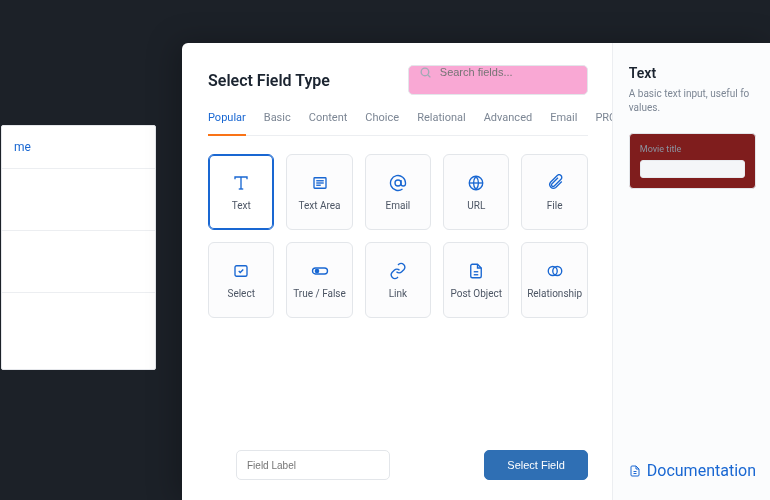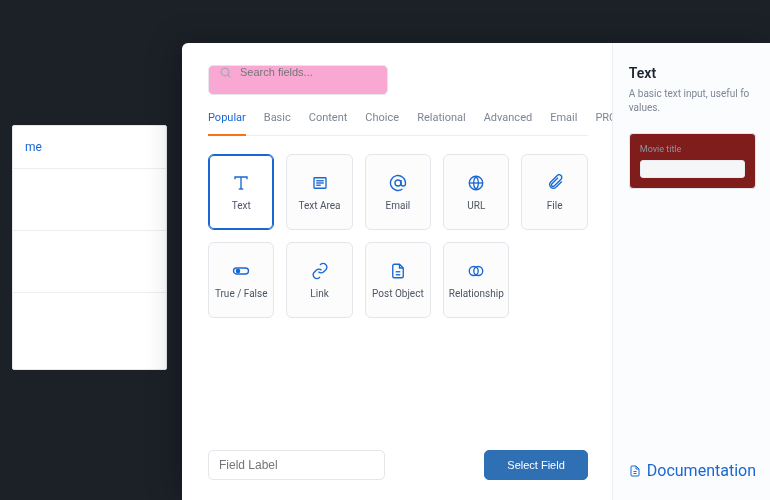--- a/index.html
+++ b/index.html
@@ -1,35 +1,35 @@
 <!DOCTYPE html>
 <html><head>
 <meta charset="utf-8">
 <style>
 * { box-sizing: border-box; margin: 0; padding: 0; }
 body { font-family: -apple-system, BlinkMacSystemFont, "Segoe UI", Roboto, Arial, sans-serif; background: #1c2128; width: 770px; height: 500px; overflow: hidden; position: relative; }
-.bg-panel { position: absolute; left: 12px; top: 125px; width: 155px; height: 245px; background: #fff; border: 1px solid #e5e7eb; border-radius: 2px; }
+.bg-panel { position: absolute; left: 1px; top: 125px; width: 155px; height: 245px; background: #fff; border: 1px solid #e5e7eb; border-radius: 2px; }
 .bg-panel .hdr { padding: 14px 12px; font-size: 12px; color: #1967d2; border-bottom: 1px solid #eceef1; }
 .bg-panel .row { height: 62px; border-bottom: 1px solid #eceef1; }
 .modal { position: absolute; left: 182px; top: 43px; right: 0; bottom: 0; background: #fff; border-radius: 6px 0 0 0; box-shadow: -6px 0 30px rgba(0,0,0,.25); display: flex; }
 .main { flex: 1 1 auto; padding: 22px 24px 20px 26px; display: flex; flex-direction: column; min-width: 0; }
 .title-row { display: flex; justify-content: space-between; align-items: center; margin-bottom: 16px; }
 .title { font-size: 16px; font-weight: 600; color: #1b2430; }
 .search { display: flex; align-items: flex-start; gap: 8px; width: 180px; height: 30px; border: 1px solid #e3e6ea; border-radius: 5px; padding: 0 10px; color: #a2aab5; font-size: 11px; background: #f9a8d4; }
 .search input { border: none; outline: none; font-size: 11px; color: #475362; width: 100%; background: transparent; }
 .tabs { display: flex; gap: 18px; border-bottom: 1px solid #eceef1; font-size: 11px; color: #7c8694; margin-bottom: 18px; }
 .tab { padding: 0 0 10px 0; cursor: pointer; }
 .tab.active { color: #1967d2; border-bottom: 2px solid #f97316; margin-bottom: -1px; }
 .grid { display: grid; grid-template-columns: repeat(5, 1fr); gap: 12px; }
 .card { border: 1px solid #e3e6ea; border-radius: 6px; background: #fcfcfd; height: 76px; display: flex; flex-direction: column; align-items: center; justify-content: center; gap: 8px; cursor: pointer; }
 .card.sel { border-color: #1967d2; background: #fff; box-shadow: 0 0 0 1px #1967d2 inset; }
 .card .icn { color: #1967d2; width: 18px; height: 18px; display: flex; align-items: center; justify-content: center; }
 .card .lbl { font-size: 10px; color: #4c5564; }
 .footer { margin-top: auto; display: flex; align-items: center; gap: 10px; }
-.fl-input { flex: 0 0 140px; height: 30px; border: 1px solid #e3e6ea; border-radius: 5px; padding: 0 10px; font-size: 12px; color: #a2aab5; background: #fff; }
+.fl-input { flex: 0 0 140px; height: 30px; border: 1px solid #e3e6ea; border-radius: 5px; padding: 0 10px; font-size: 10px; color: #a2aab5; background: #fff; margin-left: 28px; }
 .spacer { flex: 1; }
 .btn { height: 30px; padding: 0 14px; border-radius: 5px; font-size: 11px; cursor: pointer; border: 1px solid #cfd6de; background: #fff; color: #475362; }
 .btn.primary { background: #2f6fb4; border-color: #2f6fb4; color: #fff; padding: 0 22px; }
 .side { flex: 0 0 132px; border-left: 1px solid #eceef1; padding: 22px 14px 20px 16px; display: flex; flex-direction: column; background: #fbfcfd; }
 .side h3 { font-size: 14px; color: #1b2430; font-weight: 600; margin-bottom: 6px; }
 .side .desc { font-size: 10px; color: #7c8694; line-height: 1.4; margin-bottom: 18px; }
 .preview { border: 1px solid #e3e6ea; border-radius: 4px; padding: 10px; background: #7f1d1d; }
 .preview .pl { font-size: 9px; color: #8b94a1; margin-bottom: 6px; }
 .preview .pi { height: 18px; border: 1px solid #e8ebef; border-radius: 3px; background: #f4f6f8; }
 .doc { margin-top: auto; font-size: 16px; color: #1967d2; display: flex; align-items: center; gap: 6px; cursor: pointer; }
@@ -40,20 +40,21 @@
 
 <div class="bg-panel">
   <div class="hdr">me</div>
   <div class="row"></div>
   <div class="row"></div>
 </div>
 
 <div class="modal">
   <div class="main">
     <div class="title-row">
+      <div class="title">Select Field Type</div>
       <div class="search">
         <span>
           <svg width="13" height="13" viewBox="0 0 24 24" fill="none" stroke="#a2aab5" stroke-width="2.5">
               <circle cx="11" cy="11" r="7"></circle>
               <line x1="21" y1="21" x2="16.5" y2="16.5"></line>
             </svg>
         </span>
         <input type="text" placeholder="Search fields..." style="">
       </div>
     </div>
@@ -113,20 +114,29 @@
         <div class="card">
           <div class="icn">
             <svg width="18" height="18" viewBox="0 0 24 24" fill="none" stroke="#1967d2" stroke-width="1.8">
               <path d="M21 10l-8 8a5 5 0 0 1-7-7l9-9a3.5 3.5 0 0 1 5 5l-9 9a2 2 0 0 1-3-3l8-8"></path>
             </svg>
           </div>
           <div class="lbl">File</div>
         </div>
         <div class="card">
           <div class="icn">
+            <svg width="18" height="18" viewBox="0 0 24 24" fill="none" stroke="#1967d2" stroke-width="1.8">
+              <rect x="4" y="5" width="16" height="14" rx="2"></rect>
+              <polyline points="9 12 11 14 15 10"></polyline>
+            </svg>
+          </div>
+          <div class="lbl">Select</div>
+        </div>
+        <div class="card">
+          <div class="icn">
             <svg width="20" height="18" viewBox="0 0 24 24" fill="none" stroke="#1967d2" stroke-width="1.8">
               <rect x="2" y="8" width="20" height="8" rx="4"></rect>
               <circle cx="8" cy="12" r="2.2" fill="#1967d2"></circle>
             </svg>
           </div>
           <div class="lbl">True / False</div>
         </div>
         <div class="card">
           <div class="icn">
             <svg width="18" height="18" viewBox="0 0 24 24" fill="none" stroke="#1967d2" stroke-width="1.8">

